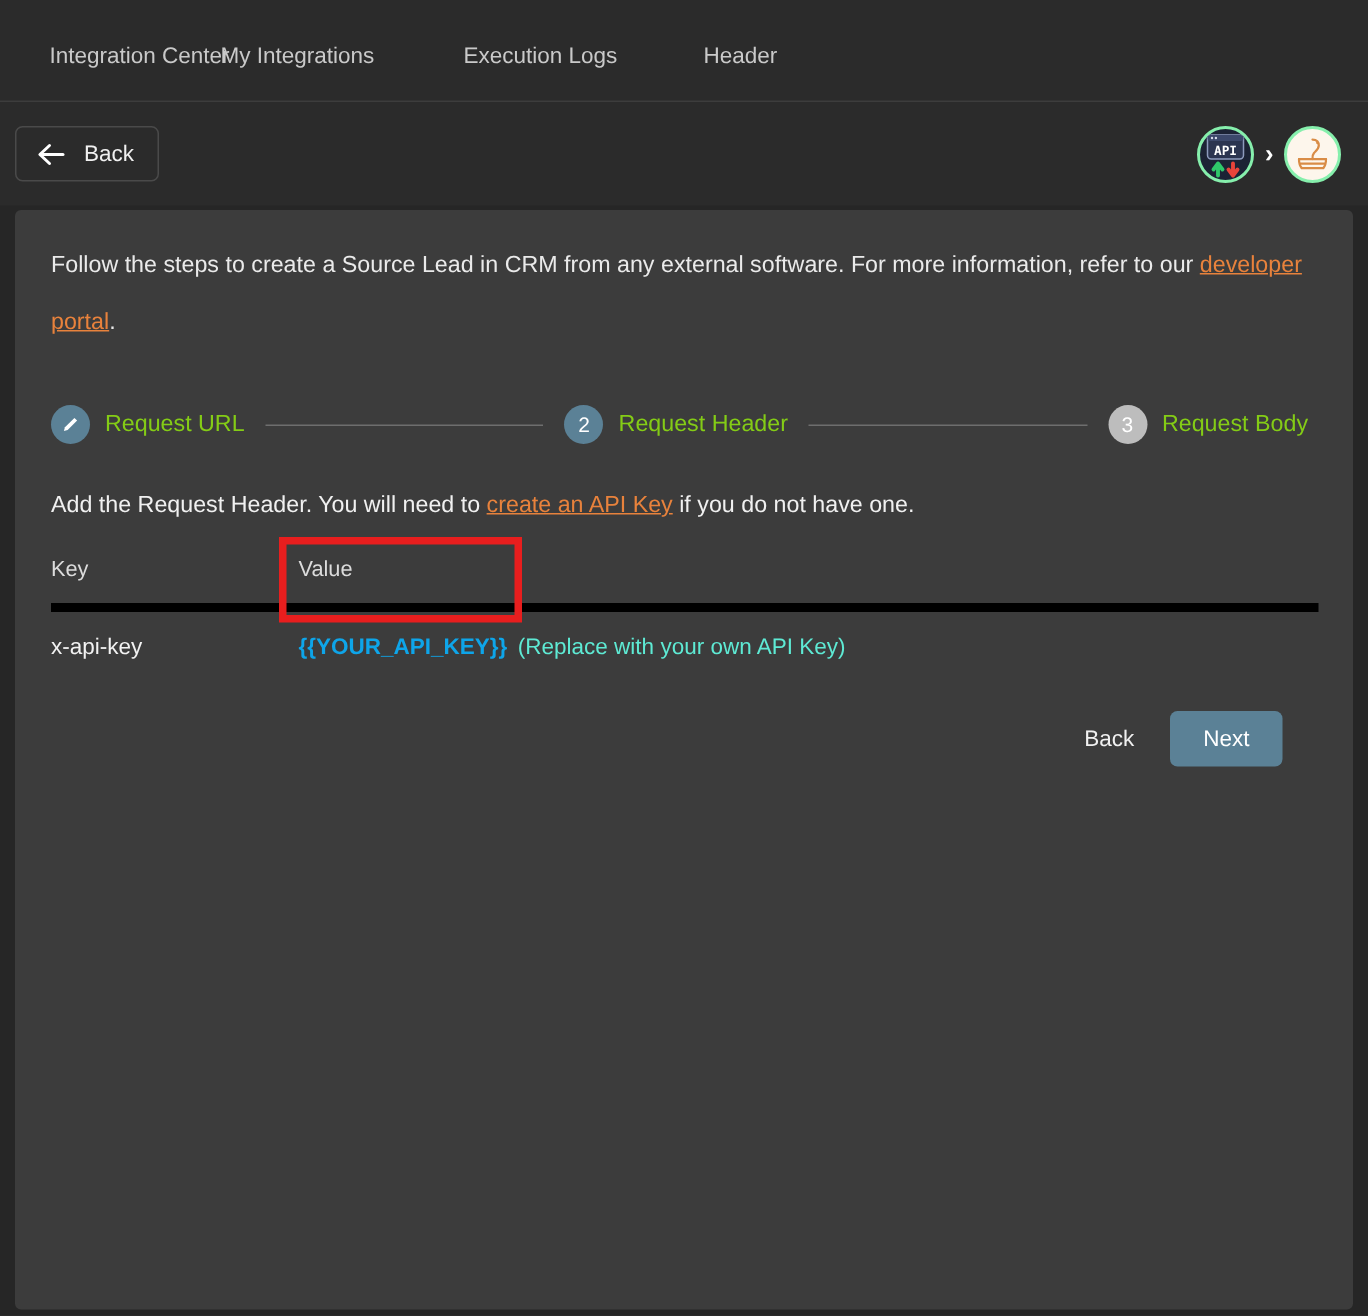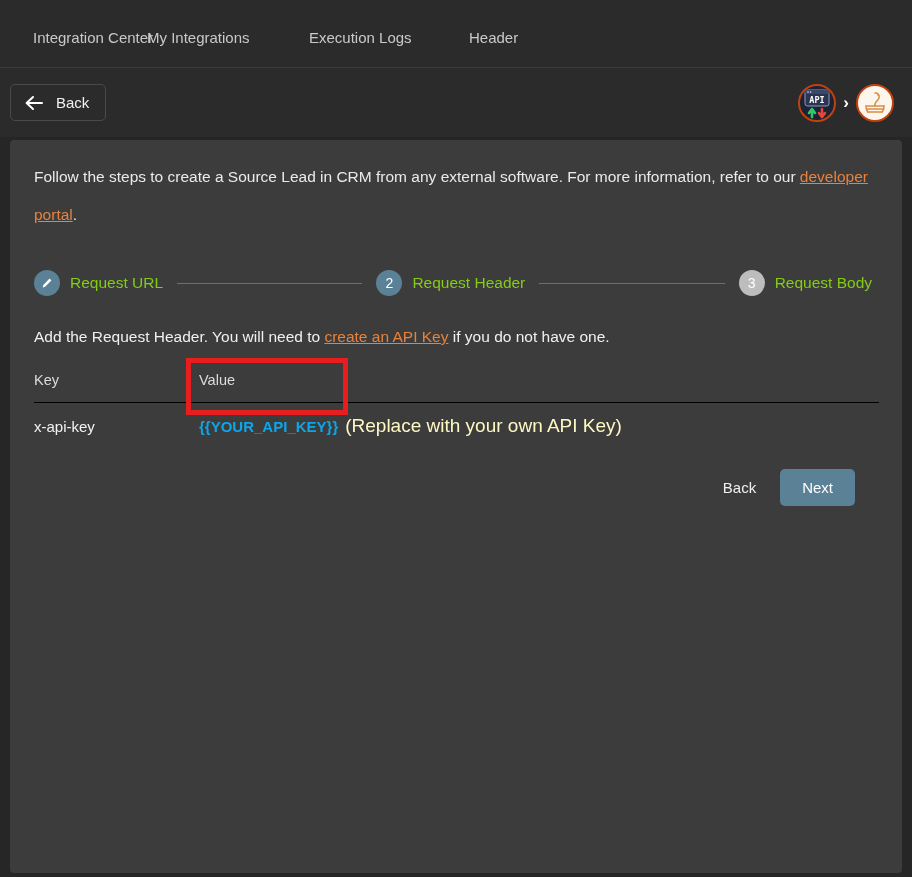--- a/index.html
+++ b/index.html
@@ -78,21 +78,21 @@
 
   .breadcrumb-icons {
     display: flex;
     align-items: center;
     gap: 6px;
   }
   .avatar {
     width: 38px;
     height: 38px;
     border-radius: 50%;
-    border: 2px solid #c2410c;
+    border: 2px solid #86efac;
     box-sizing: border-box;
     display: flex;
     align-items: center;
     justify-content: center;
     overflow: hidden;
   }
   .avatar-api { background: #1c2335; }
   .avatar-logo { background: #fdf6ec; }
   .chev-right-icon {
     color: #ffffff;
@@ -180,21 +180,21 @@
   
   .kv-table {
     margin-top: 24px;
     width: 845px;
   }
   .kv-head {
     display: flex;
     font-size: 14.5px;
     color: #dcdcdc;
     padding-bottom: 14px;
-    border-bottom: 1px solid #000000;
+    border-bottom: 6px solid #000000;
   }
   .kv-row {
     display: flex;
     align-items: center;
     font-size: 15px;
     color: #f2f2f2;
     height: 46px;
   }
   .col-key { width: 165px; flex: 0 0 165px; }
   .col-val { flex: 1 1 auto; }
@@ -202,22 +202,22 @@
     display: flex;
     align-items: baseline;
     gap: 7px;
   }
   .api-key-token {
     font-weight: bold;
     color: #0ea5e9;
     font-size: 15px;
   }
   .val-note {
-    color: #fef9c3;
-    font-size: 19px;
+    color: #5eead4;
+    font-size: 15px;
   }
 
   
   .red-box {
     position: absolute;
     left: 186px;
     top: 358px;
     width: 162px;
     height: 57px;
     border: 5px solid #e81e1e;

